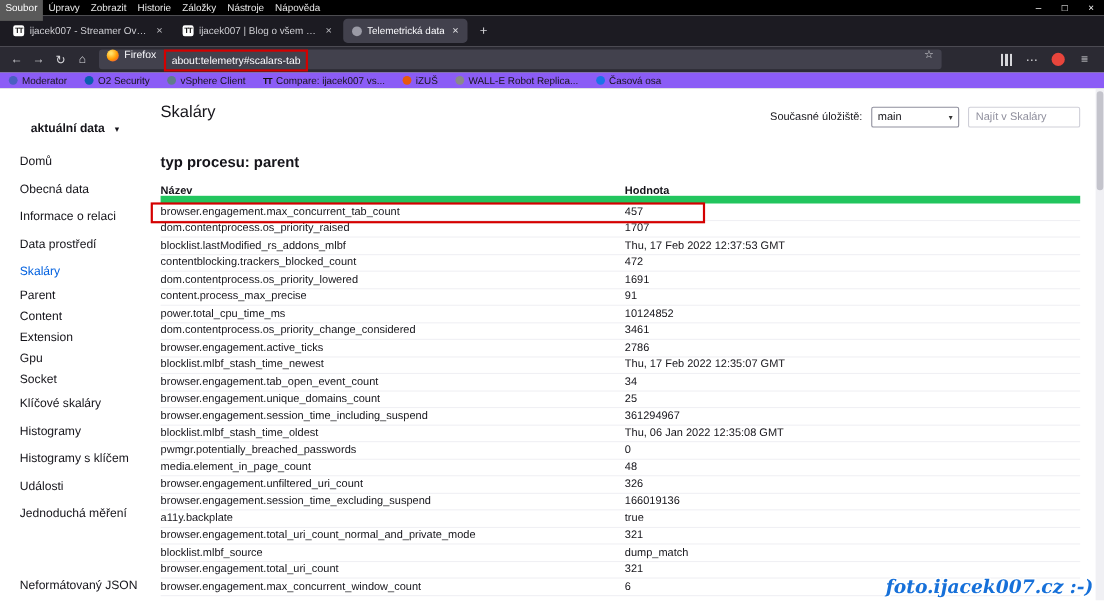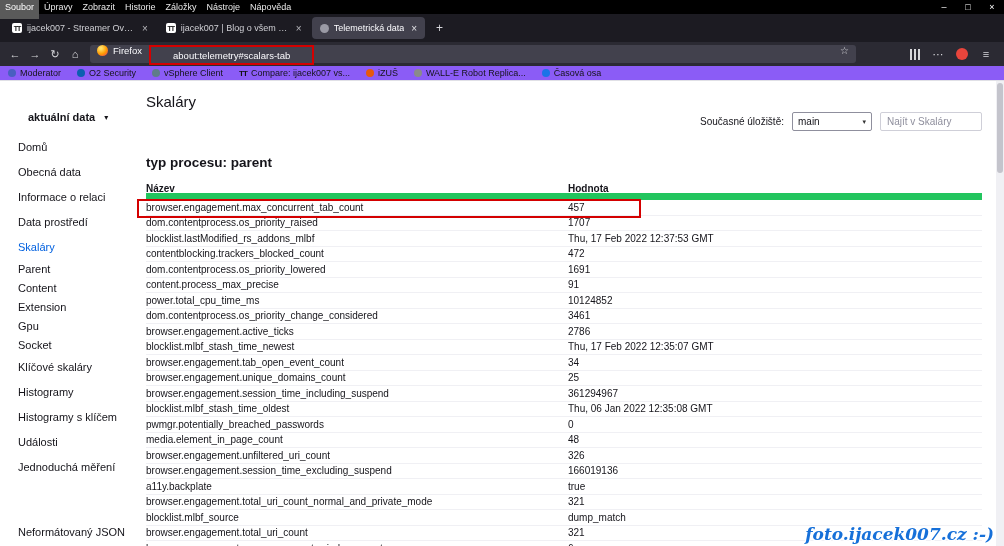--- a/index.html
+++ b/index.html
@@ -28,21 +28,21 @@
   .tab-close { font-size: 10px; opacity: .85; margin-left: 2px; }
   .newtab { color: #d7d7db; font-size: 12px; padding: 0 9px; }
   
   .navbar { height: 24px; background: #2b2a33; display: flex; align-items: center; padding: 0 6px; gap: 2px; }
   .nav-btn { width: 18px; height: 18px; display: flex; align-items: center; justify-content: center;
              color: #d7d7db; font-size: 11px; border-radius: 3px; flex: 0 0 auto; }
   .urlbar { height: 18px; background: #42414d; border-radius: 3px; flex: 1; max-width: 766px; margin-left: 4px;
             display: flex; padding: 0 7px; gap: 5px; color: #fbfbfe; font-size: 9.5px; }
   .ff-logo { width: 11px; height: 11px; border-radius: 50%; flex: 0 0 auto;
              background: radial-gradient(circle at 35% 30%, #ffe066 10%, #ff9a00 55%, #e3316f 100%); }
-  .url-highlight { border: 2px solid #d40000; height: 20px; display: flex; align-items: center; padding: 0 22px; margin-left: 2px; }
+  .url-highlight { border: 2px solid #d40000; height: 20px; display: flex; align-items: center; padding: 0 5px; margin-left: 2px; }
   .url-text { white-space: nowrap; }
   .star { margin-left: auto; font-size: 10px; color: #d7d7db; }
   .right-icons { margin-left: auto; display: flex; align-items: center; gap: 9px; padding-right: 3px; }
   .lib-icon { width: 10px; height: 11px; background: repeating-linear-gradient(90deg, #d7d7db 0 2px, transparent 2px 4px); }
   .avatar { width: 12px; height: 12px; border-radius: 50%; background: #e8453c; }
   
   .bookmarks { height: 15px; background: #8b5cf6; border-bottom: 1px solid #e0e0e6; display: flex; align-items: center;
                font-size: 9px; padding-left: 8px; }
   .bm-items { display: flex; gap: 16px; align-items: center; }
   .bookmark { display: flex; align-items: center; gap: 4px; white-space: nowrap; }
@@ -54,21 +54,21 @@
   .sidebar { width: 138px; flex: 0 0 138px; padding-top: 30px; }
   .side-header { font-weight: bold; font-size: 11px; padding-left: 28px; display: flex; align-items: center; gap: 9px; margin-bottom: 12px; }
   .chev { font-size: 8px; }
   .side-item { height: 25px; line-height: 25px; padding-left: 18px; font-size: 11px; cursor: default; white-space: nowrap; }
   .side-item.sub { height: 19px; line-height: 19px; }
   .side-item.selected { color: #0060df; }
   .side-item.gap { margin-top: 40px; }
   .main { flex: 1; padding: 12px 22px 0 8px; position: relative; }
   .main-header { display: flex; align-items: flex-start; }
   .title { font-size: 15px; font-weight: 400; margin: 0; }
-  .controls { margin-left: auto; display: flex; align-items: center; gap: 8px; font-size: 10px; margin-top: 19px; justify-content: space-between; }
+  .controls { margin-left: auto; display: flex; align-items: center; gap: 8px; font-size: 10px; margin-top: 4px; justify-content: space-between; }
   .select { width: 80px; height: 19px; border: 1px solid #8f8f9d; background: #fff; display: flex; align-items: center;
             padding: 0 5px; justify-content: space-between; font-size: 10px; border-radius: 2px; }
   .select .chev { font-size: 7px; color: #333; }
   .search { width: 102px; height: 19px; border: 1px solid #cfcfd8; border-radius: 2px; font-size: 10px; padding: 0 6px;
             font-family: inherit; color: #15141a; }
   .search::placeholder { color: #8f8f9d; }
   .proc-heading { font-size: 13.5px; font-weight: bold; margin: 24px 0 0 0; }
   .table { margin-top: 14px; }
   .thead { display: flex; height: 16px; align-items: center; border-bottom: 7px solid #22c55e; }
   .th { font-weight: bold; font-size: 10px; }

